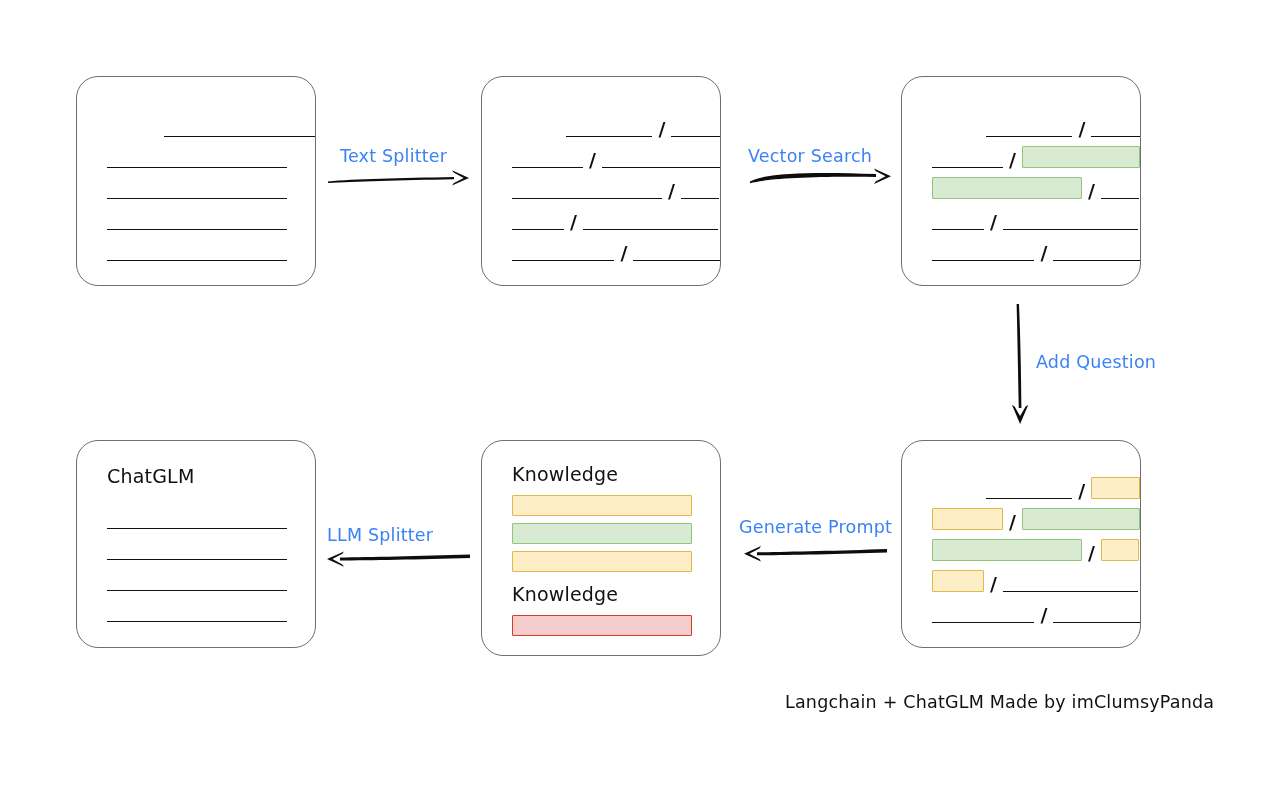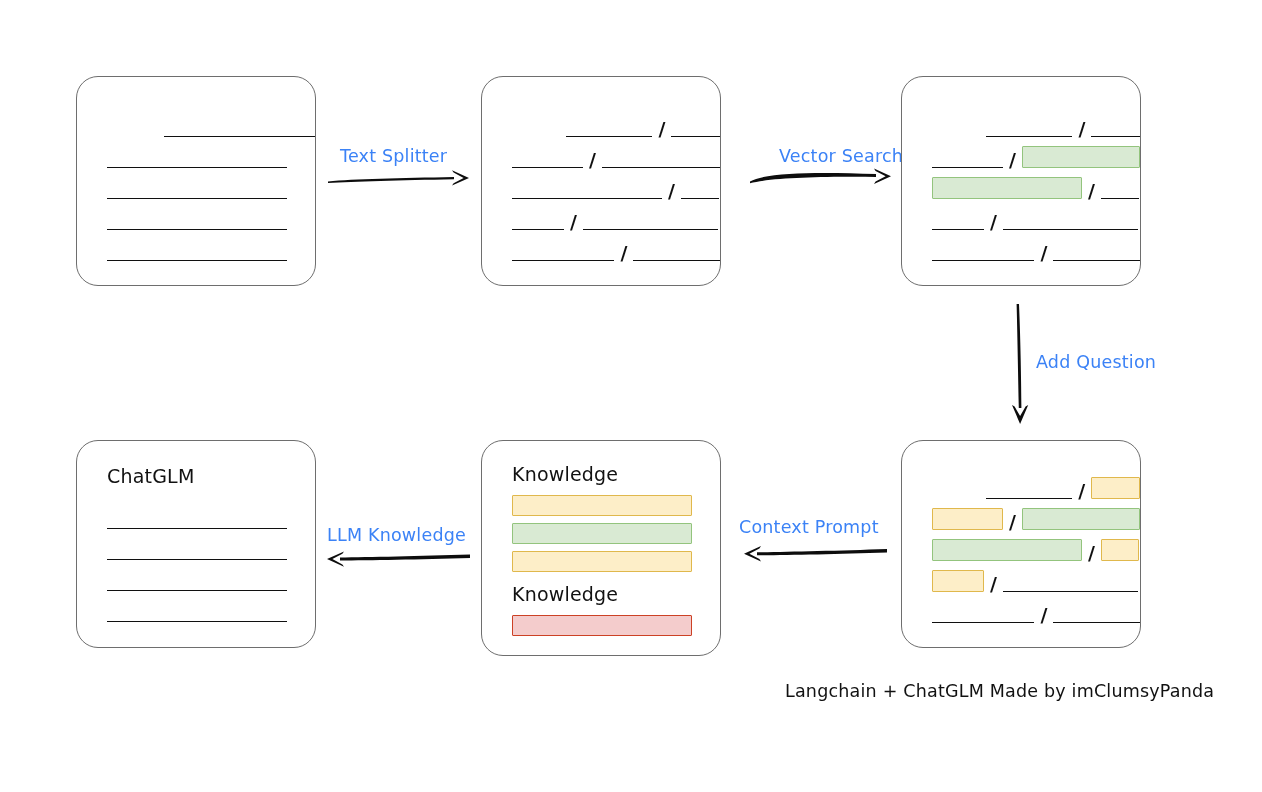--- a/index.html
+++ b/index.html
@@ -64,20 +64,21 @@
     white-space:nowrap;
     letter-spacing:.2px;
   }
 
   .footer-note{
     position:absolute;
     font-size:17.5px;
     color:#111111;
     white-space:nowrap;
     letter-spacing:.2px;
+    margin-top:11px;
   }
 
   svg.arrow{position:absolute;overflow:visible;}
   svg.arrow path{fill:#0d0d0d;stroke:none;}
 </style>
 </head>
 <body>
 
 <div class="canvas">
 
@@ -132,21 +133,21 @@
           <span class="seg" style="width: 135px; border-bottom-color: rgb(16, 16, 16);"></span>
         </div>
         <div class="line-row" style="top: 168px; left: 30px; right: 0px;">
           <span class="seg" style="width: 104px; border-bottom-color: rgb(16, 16, 16);"></span>
           <span class="slash" style="margin: 0px 6px;">/</span>
           <span class="seg" style="width: 88px; border-bottom-color: rgb(16, 16, 16);"></span>
         </div>
       </div>
   </div>
 
-  <div class="edge-label" style="left:779px;top:146px;">Vector Search</div>
+  <div class="edge-label" style="left:748px;top:146px;">Vector Search</div>
   <svg class="arrow" style="left:748px;top:166px;" width="146" height="24" viewBox="0 0 146 24">
     <path d="M2 15.5 C 20 5.5, 76 6.2, 128 8.0 L128 11.0 C 76 10.4, 22 11.8, 2 17.2 Z" fill="#0d0d0d"></path>
     <path d="M126 2.6 L143 10.3 L126 18.0 L127.6 15.6 L137.6 10.3 L127.6 5.0 Z" fill="#0d0d0d"></path>
   </svg>
 
   <div class="doc-box" style="left: 901px; top: 76px; width: 240px; height: 210px; border-color: rgb(110, 110, 110);">
     <div class="lines">
         <div class="line-row" style="top: 44px; left: 30px; right: 0px;">
           <span class="spacer" style="width: 58px;"></span>
           <span class="seg" style="width: 92px; border-bottom-color: rgb(16, 16, 16);"></span>
@@ -193,40 +194,40 @@
         </div>
         <div class="line-row" style="top: 134px; left: 30px; right: 0px;">
           <span class="seg" style="width: 180px; border-bottom-color: rgb(16, 16, 16);"></span>
         </div>
         <div class="line-row" style="top: 165px; left: 30px; right: 0px;">
           <span class="seg" style="width: 180px; border-bottom-color: rgb(16, 16, 16);"></span>
         </div>
       </div>
   </div>
 
-  <div class="edge-label" style="left:327px;top:525px;">LLM Knowledge</div>
+  <div class="edge-label" style="left:327px;top:525px;">LLM Splitter</div>
   <svg class="arrow" style="left:320px;top:548px;" width="150" height="22" viewBox="0 0 150 22">
     <path d="M150 10.0 C 100 11.6, 48 12.2, 20 12.6 L20 9.6 C 48 9.2, 100 8.2, 150 6.6 Z" fill="#0d0d0d"></path>
     <path d="M24 3.4 L7 11.1 L24 18.8 L22.4 16.4 L12.4 11.1 L22.4 5.8 Z" fill="#0d0d0d"></path>
   </svg>
 
   <div class="doc-box" style="left: 481px; top: 440px; width: 240px; height: 216px; border-color: rgb(110, 110, 110);">
     <div class="box-label" style="left:30px;top:22px;">Knowledge</div>
     <div>
         <div class="bar" style="left: 30px; top: 54px; width: 180px; background: rgb(253, 238, 200); border-color: rgb(224, 184, 76);"></div>
         <div class="bar" style="left: 30px; top: 82px; width: 180px; background: rgb(217, 234, 211); border-color: rgb(147, 196, 125);"></div>
         <div class="bar" style="left: 30px; top: 110px; width: 180px; background: rgb(253, 238, 200); border-color: rgb(224, 184, 76);"></div>
       </div>
     <div class="box-label" style="left:30px;top:142px;">Knowledge</div>
     <div>
         <div class="bar" style="left: 30px; top: 174px; width: 180px; background: rgb(244, 204, 204); border-color: rgb(204, 65, 37);"></div>
       </div>
   </div>
 
-  <div class="edge-label" style="left:739px;top:517px;">Context Prompt</div>
+  <div class="edge-label" style="left:739px;top:517px;">Generate Prompt</div>
   <svg class="arrow" style="left:735px;top:543px;" width="152" height="22" viewBox="0 0 152 22">
     <path d="M152 9.4 C 102 11.2, 50 11.9, 22 12.3 L22 9.3 C 50 8.9, 102 7.8, 152 6.0 Z" fill="#0d0d0d"></path>
     <path d="M26 3.1 L9 10.8 L26 18.5 L24.4 16.1 L14.4 10.8 L24.4 5.5 Z" fill="#0d0d0d"></path>
   </svg>
 
   <div class="doc-box" style="left: 901px; top: 440px; width: 240px; height: 208px; border-color: rgb(110, 110, 110);">
     <div class="lines">
         <div class="line-row" style="top: 42px; left: 30px; right: 0px;">
           <span class="spacer" style="width: 58px;"></span>
           <span class="seg" style="width: 92px; border-bottom-color: rgb(16, 16, 16);"></span>

